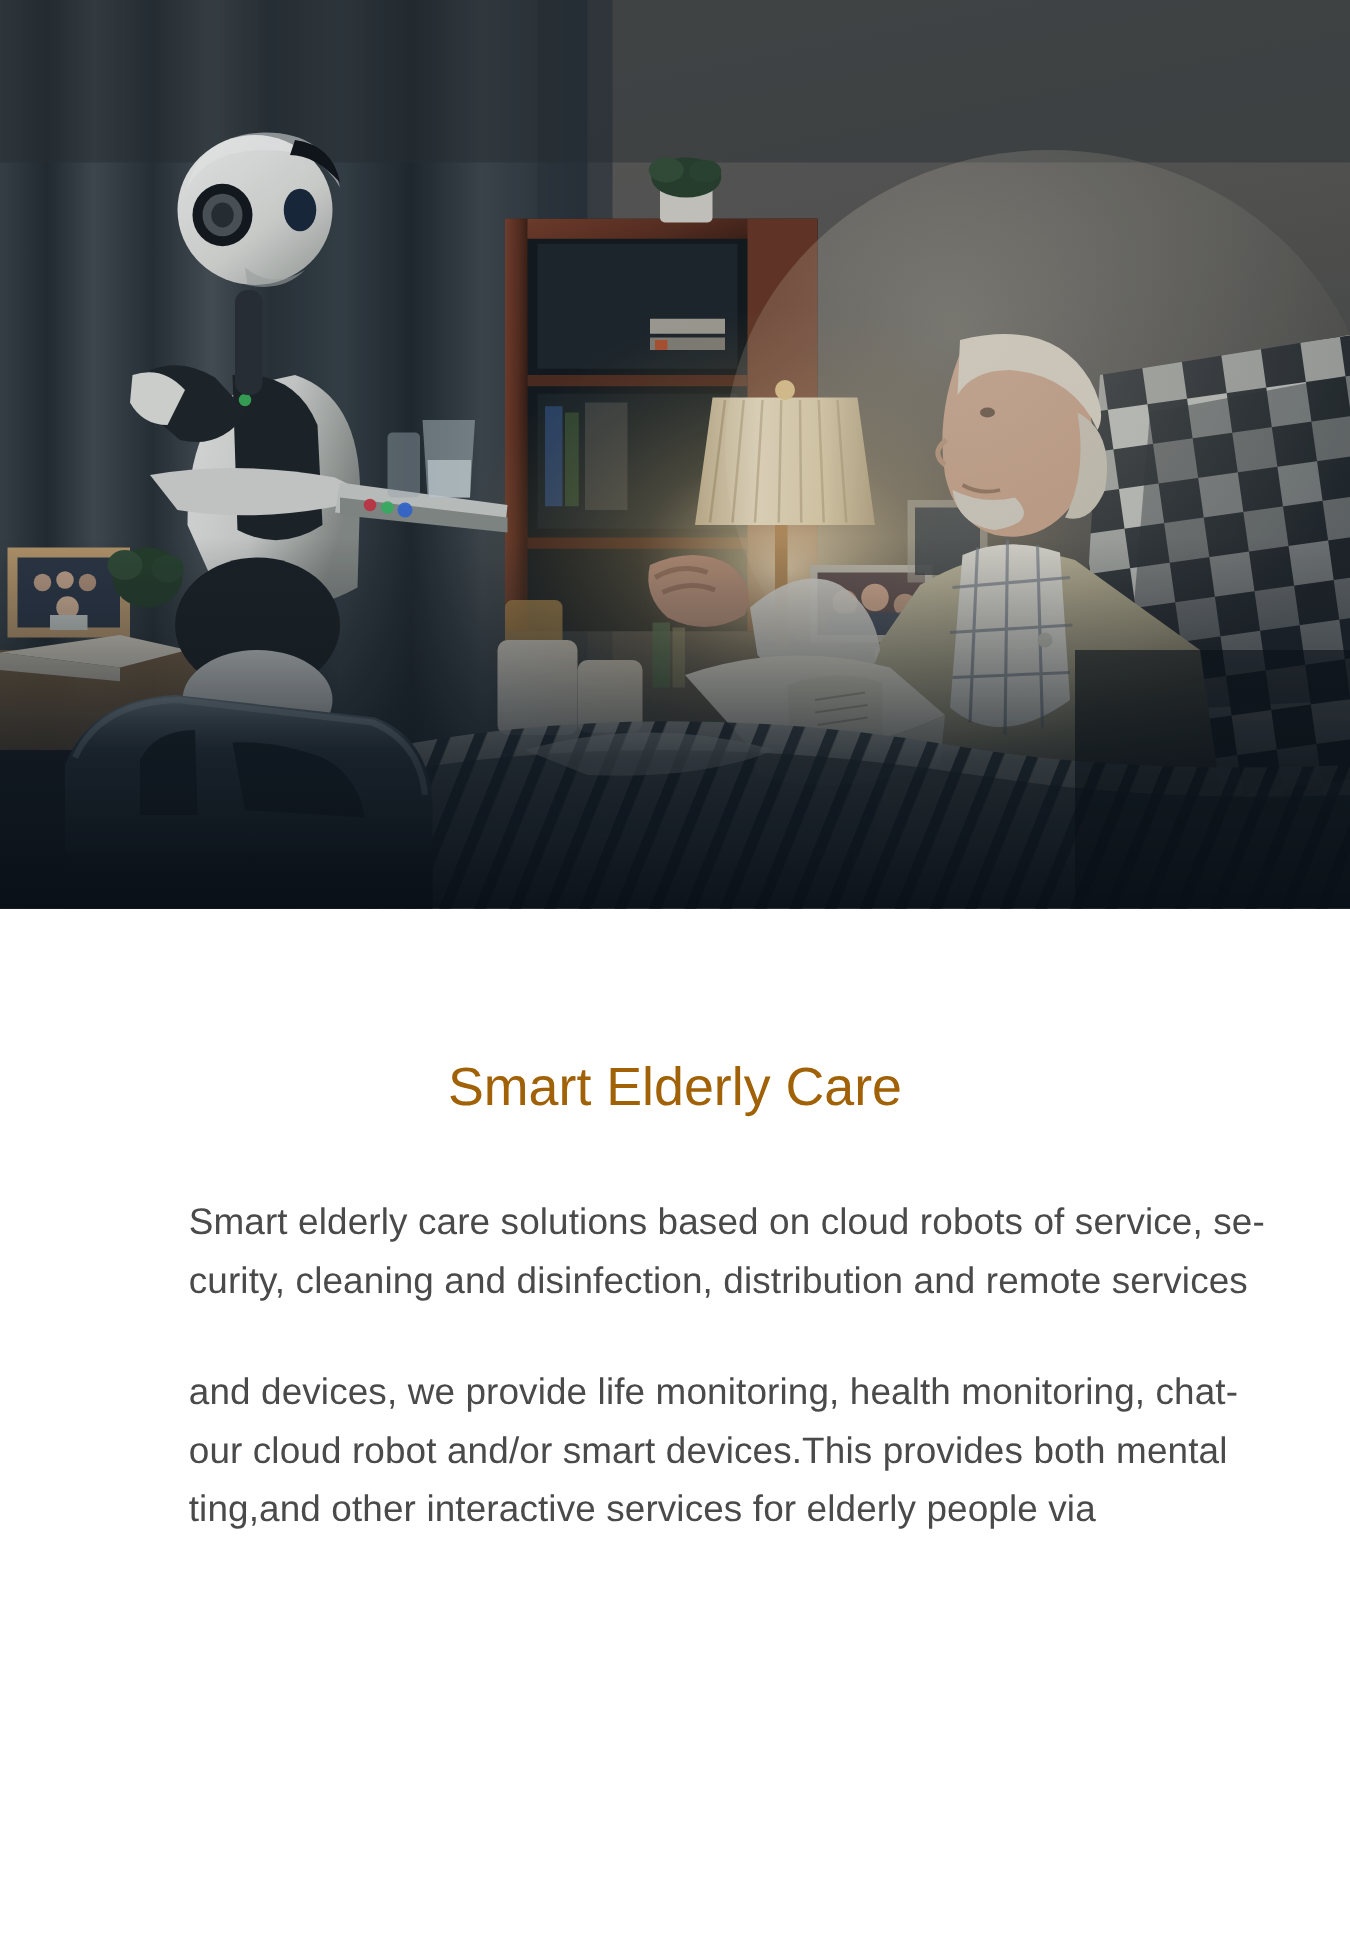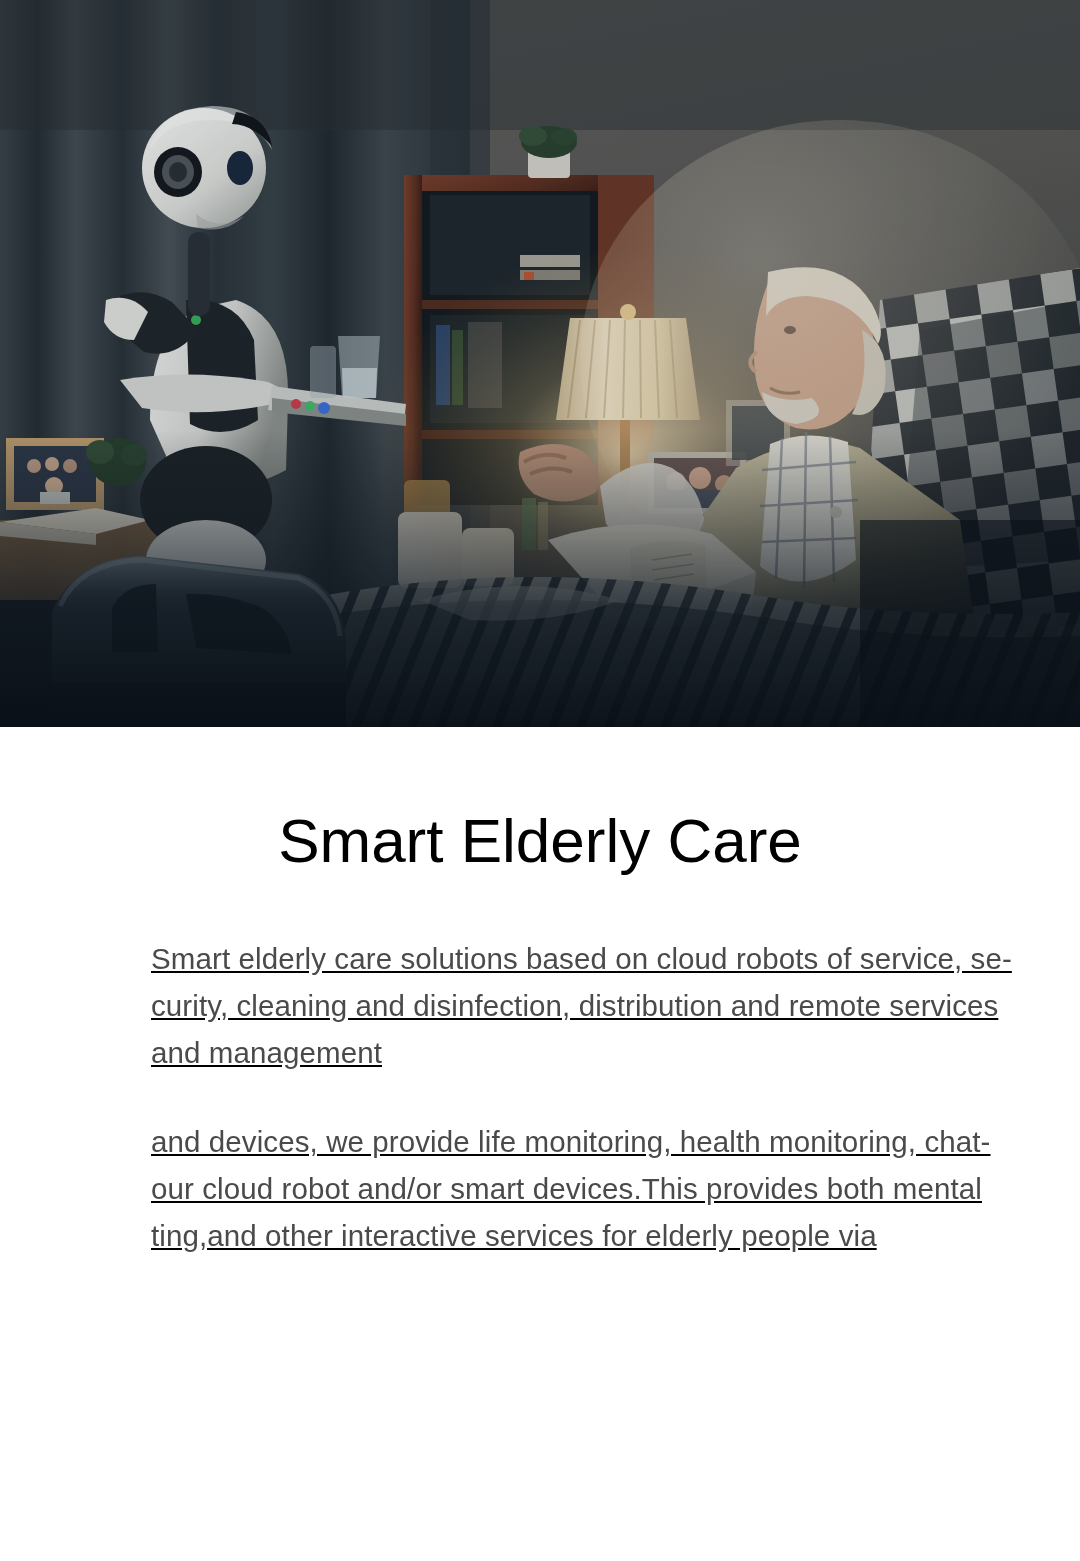--- a/index.html
+++ b/index.html
@@ -29,33 +29,32 @@
   .content {
     width: 1080px;
     box-sizing: border-box;
     padding: 0;
   }
   .page-title {
     text-align: center;
     font-family: "Liberation Sans Narrow", "Liberation Sans", sans-serif;
     font-stretch: condensed;
     font-weight: 400;
-    font-size: 62px;
+    font-size: 43px;
     line-height: 1.1;
-    color: #000000;
+    color: #a16207;
     margin: 0;
-    padding-top: 80px;
+    padding-top: 120px;
     letter-spacing: 0px;
   }
   .body-copy {
     margin: 0 auto;
     width: 930px;
     padding-left: 76px;
     box-sizing: border-box;
-    text-decoration: underline;
   }
   .para {
     color: #4a4a4a;
     font-size: 29.5px;
     line-height: 47px;
     font-weight: 400;
     margin: 0;
     letter-spacing: 0.1px;
   }
   .para.first { margin-top: 60px; }
@@ -347,21 +346,20 @@
 
 <div class="content">
 
   <h1 class="page-title">Smart Elderly Care</h1>
 
   <div class="body-copy">
 
     <p class="para first">
       <span class="ln">Smart elderly care solutions based on cloud robots of service, se-</span>
       <span class="ln">curity, cleaning and disinfection, distribution and remote services</span>
-      <span class="ln">and management</span>
     </p>
 
     <p class="para second">
       <span class="ln">and devices, we provide life monitoring, health monitoring, chat-</span>
       <span class="ln">our cloud robot and/or smart devices.This provides both mental</span>
       <span class="ln">ting,and other interactive services for elderly people via</span>
     </p>
 
   </div>
 </div>

